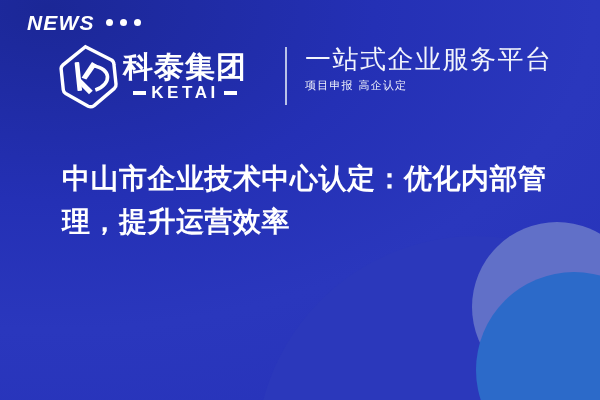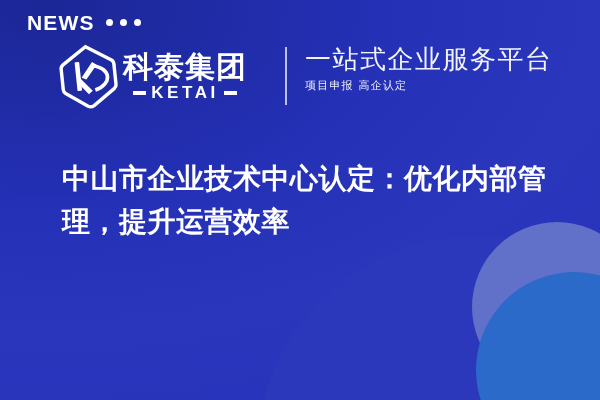--- a/index.html
+++ b/index.html
@@ -58,20 +58,21 @@
     left: 27px;
     top: 12px;
     display: flex;
     align-items: center;
     gap: 11px;
     z-index: 6;
   }
   #news-label {
     font-size: 21px;
     font-weight: bold;
+    font-style: italic;
     letter-spacing: 1.2px;
     color: #FFFFFF;
     line-height: 1;
   }
   #news-dots {
     display: flex;
     align-items: center;
     gap: 7px;
   }
   #news-dots i {

